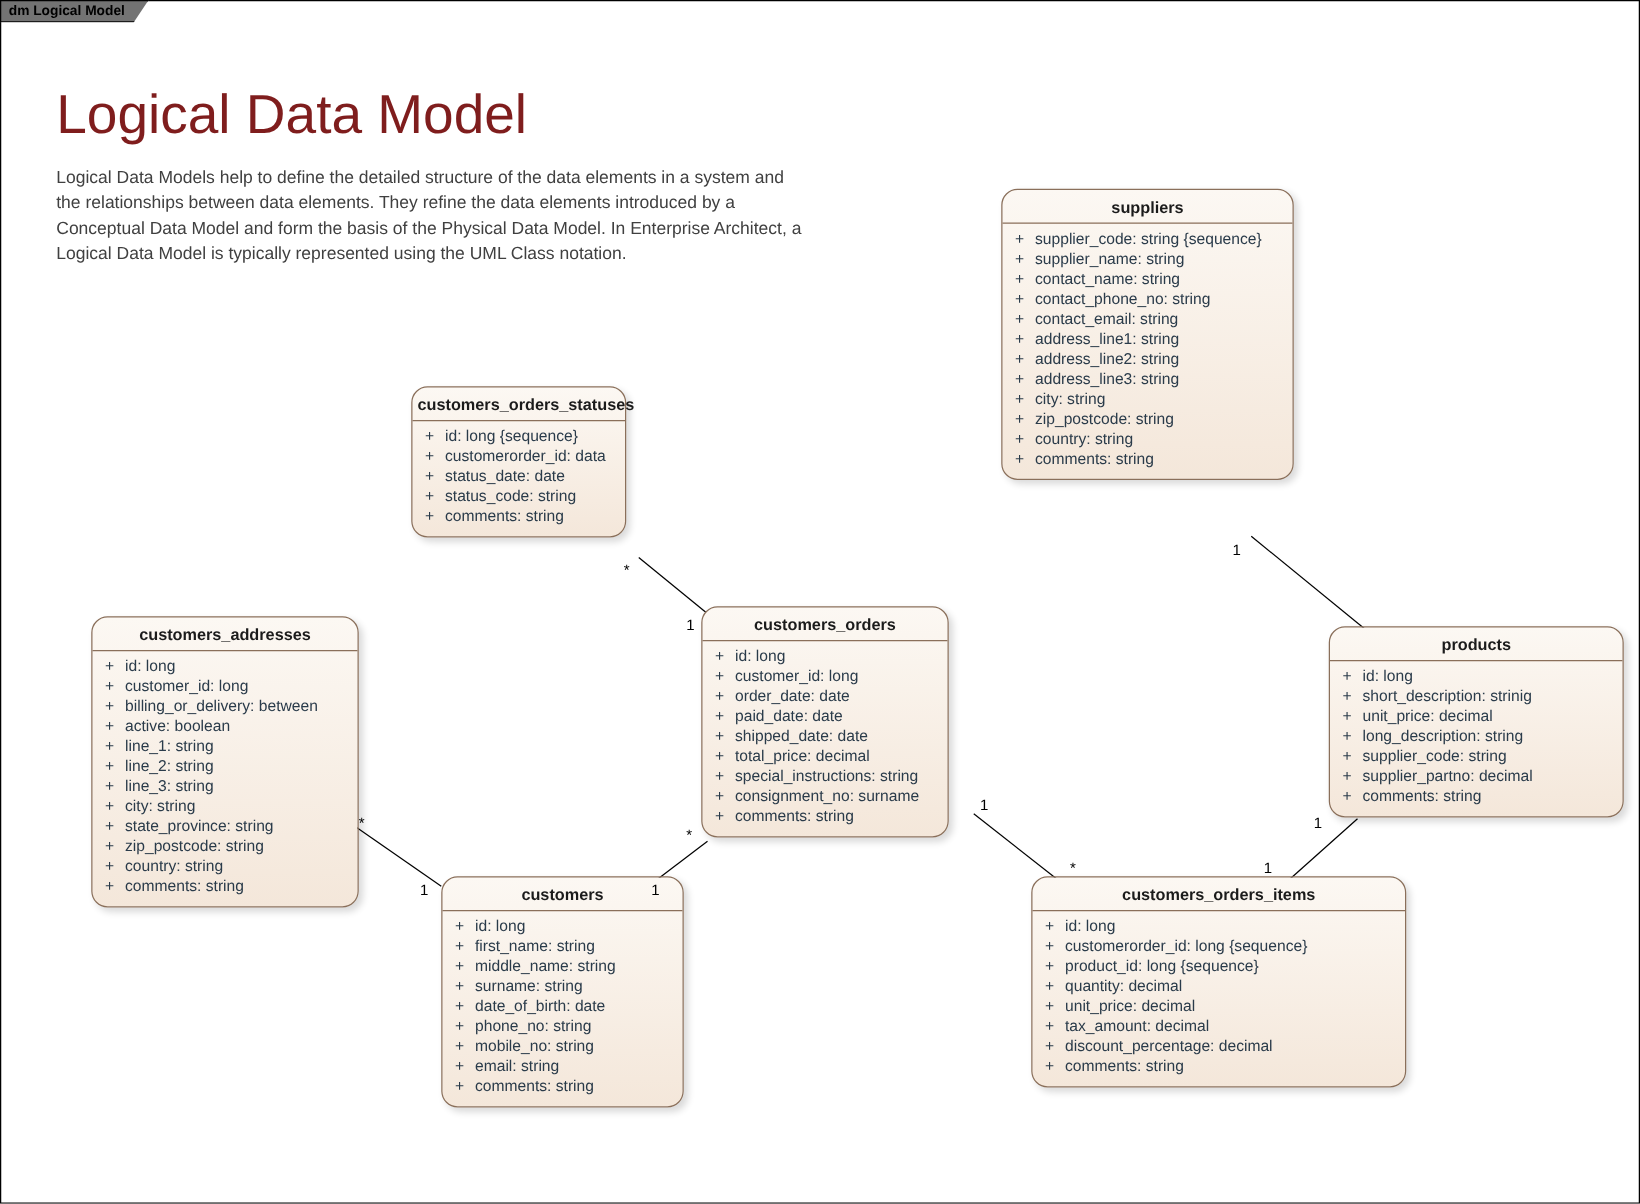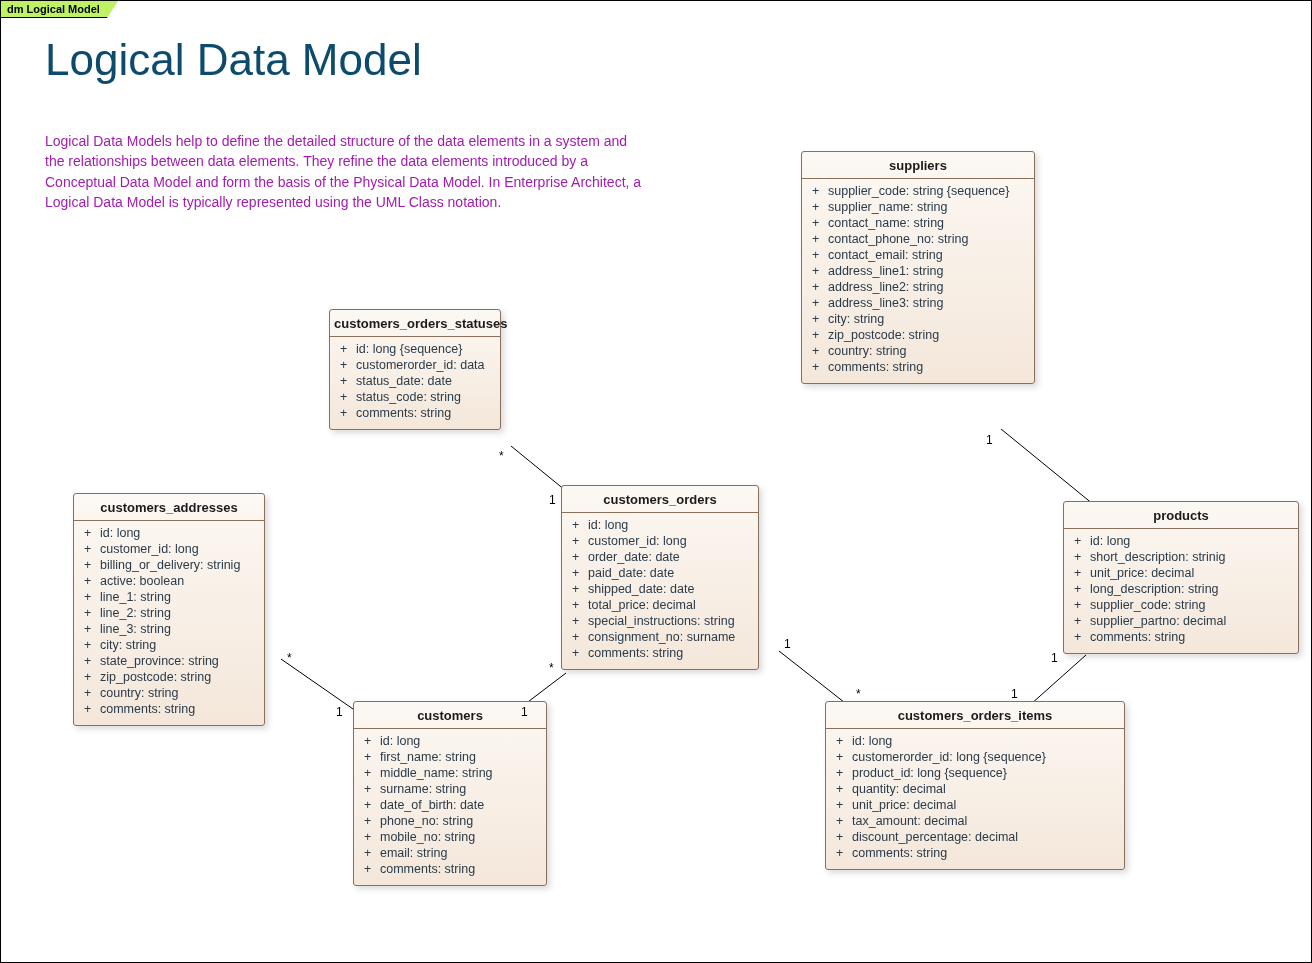--- a/index.html
+++ b/index.html
@@ -16,61 +16,61 @@
     width: 1312px;
     height: 963px;
     margin: 0 auto;
   }
   .tab {
     position: absolute;
     top: -1px;
     left: -1px;
     border: 1px solid #000;
     border-top: 1px solid #000;
-    background: #bef264;
+    background: #737373;
     font-size: 11px;
     font-weight: bold;
     padding: 2px 18px 2px 6px;
     clip-path: polygon(0 0, 100% 0, calc(100% - 12px) 100%, 0 100%);
   }
   .content {
     position: absolute;
     inset: 0;
   }
   h1.title {
     position: absolute;
-    top: 34px;
+    top: 66px;
     left: 44px;
     margin: 0;
     font-size: 44px;
     font-weight: 400;
-    color: #0c4a6e;
+    color: #7f1d1d;
   }
   .lead {
     position: absolute;
     top: 130px;
     left: 44px;
     width: 600px;
     font-size: 14px;
     line-height: 1.45;
-    color: #a21caf;
+    color: #404040;
   }
   svg.connectors {
     position: absolute;
     inset: 0;
     width: 100%;
     height: 100%;
     pointer-events: none;
   }
   .entity {
     position: absolute;
     border: 1px solid #8a6f5a;
     background: linear-gradient(#fcf8f3 0%, #f4e7da 100%);
     box-shadow: 3px 3px 6px rgba(0,0,0,0.15);
-    border-radius: 3px;
+    border-radius: 13px;
     box-sizing: border-box;
   }
   .entity .ename {
     text-align: center;
     font-weight: bold;
     font-size: 13px;
     padding: 6px 4px 5px;
     border-bottom: 1px solid #8a6f5a;
     color: #1b1b1b;
   }
@@ -127,26 +127,26 @@
       <div class="ename">customers_orders_statuses</div>
       <ul>
         <li>id: long {sequence}</li>
         <li>customerorder_id: data</li>
         <li>status_date: date</li>
         <li>status_code: string</li>
         <li>comments: string</li>
       </ul>
     </div>
 
-    <div class="entity" style="left:72px; top:492px; width:192px;">
+    <div class="entity" style="left:72px; top:492px; width:214px;">
       <div class="ename">customers_addresses</div>
       <ul>
         <li>id: long</li>
         <li>customer_id: long</li>
-        <li>billing_or_delivery: strinig</li>
+        <li>billing_or_delivery: between</li>
         <li>active: boolean</li>
         <li>line_1: string</li>
         <li>line_2: string</li>
         <li>line_3: string</li>
         <li>city: string</li>
         <li>state_province: string</li>
         <li>zip_postcode: string</li>
         <li>country: string</li>
         <li>comments: string</li>
       </ul>

